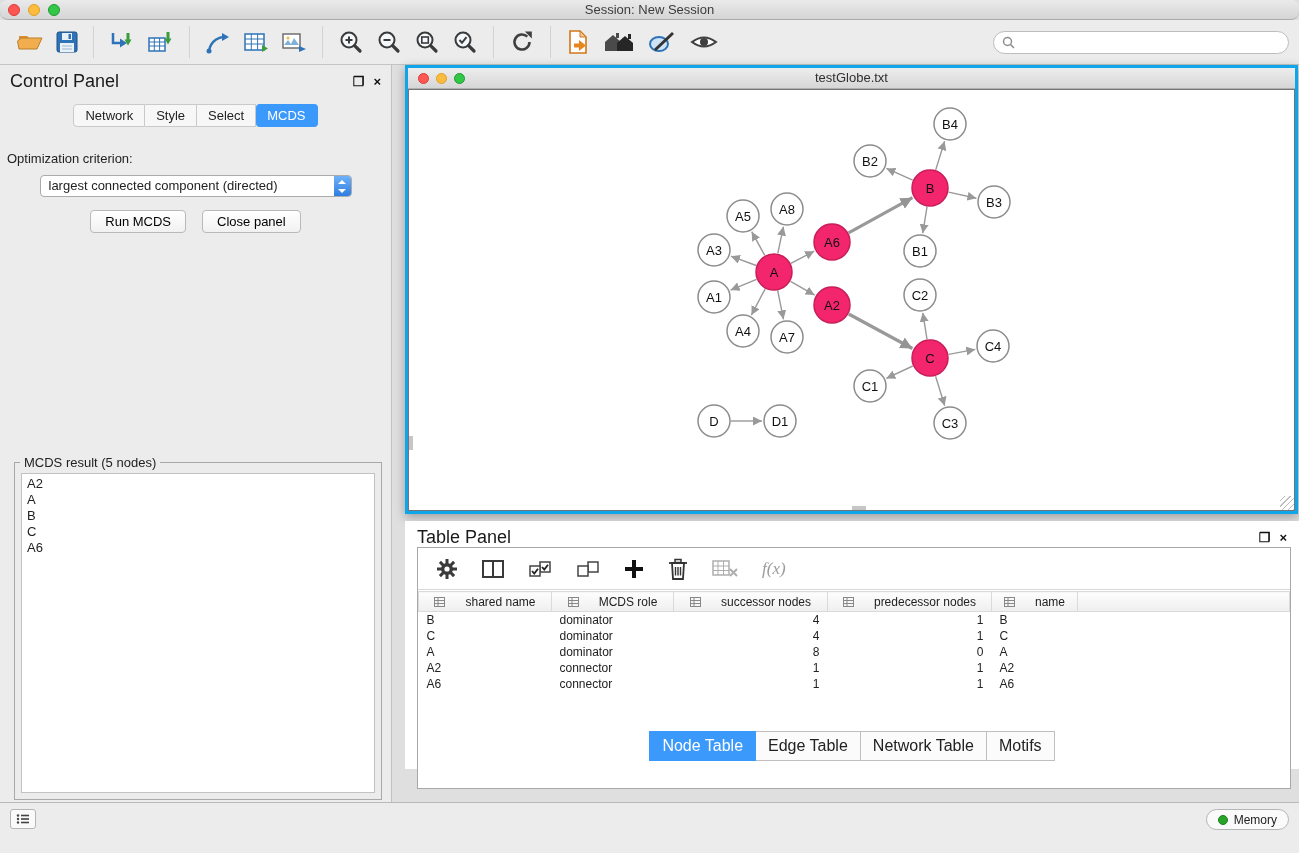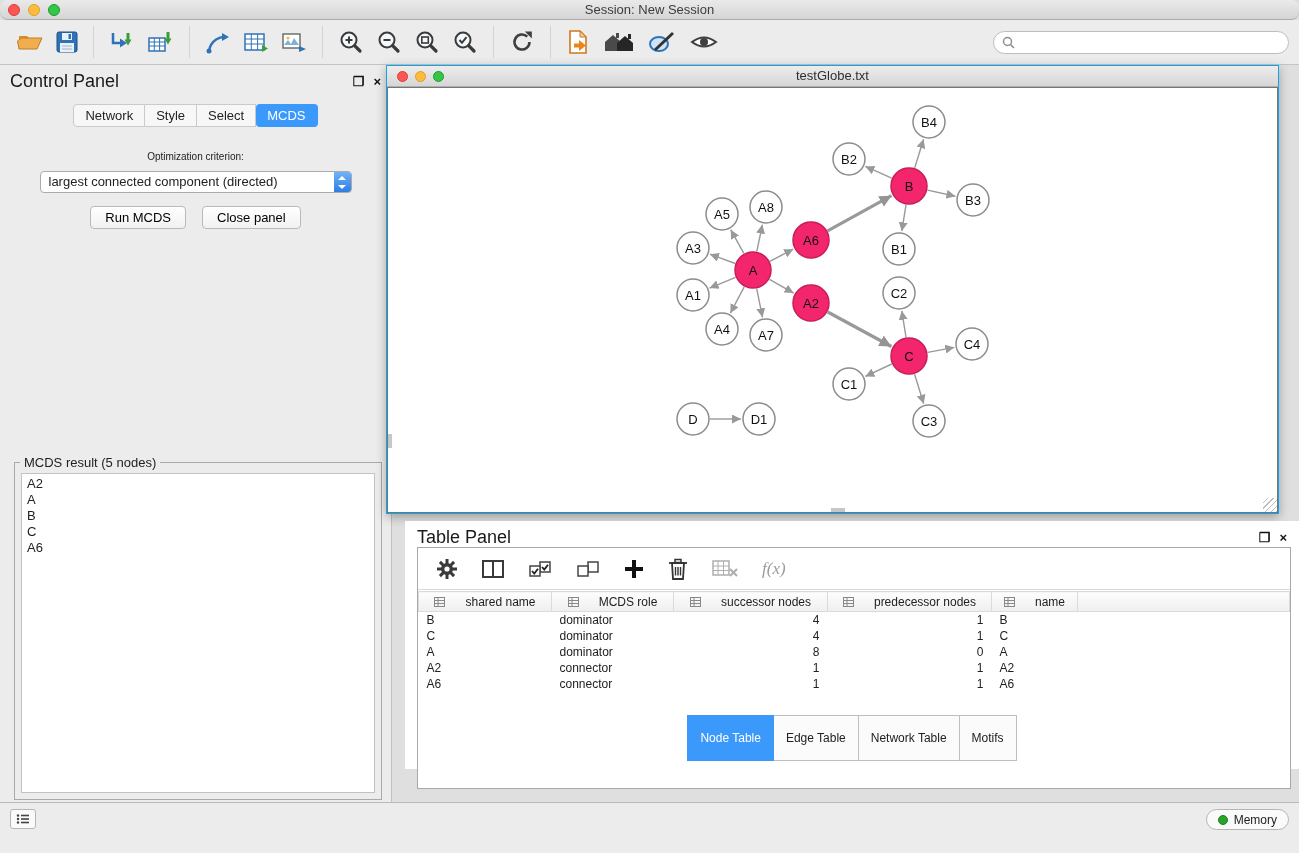--- a/index.html
+++ b/index.html
@@ -31,41 +31,41 @@
     background:#ECECEC; border-right:1px solid #C2C2C2; }
   .panel-head { display:flex; align-items:center; padding:6px 10px 0 10px; }
   .panel-head .ph-title { font-size:18px; color:#1a1a1a; }
   .ph-controls { margin-left:auto; display:flex; gap:9px; }
   .ph-ic { font-size:13px; font-weight:bold; color:#111; cursor:pointer; line-height:13px; }
   .cp-tabs { display:flex; justify-content:center; margin-top:12px; }
   .cp-tab { font-size:13px; padding:3px 11px; background:#F7F7F7; border:1px solid #CACACA; border-left:none; cursor:pointer; }
   .cp-tab:first-child { border-left:1px solid #CACACA; border-radius:4px 0 0 4px; }
   .cp-tab:last-child { border-radius:0 4px 4px 0; }
   .cp-tab.active { background:#3B99FC; border-color:#3B99FC; color:#fff; border-radius:4px; }
-  .opt-label { text-align:center; margin-top:24px; font-size:10px; }
+  .opt-label { text-align:left; margin-top:24px; font-size:13px;padding-left:7px; }
   .dropdown { position:relative; width:312px; height:22px; margin:9px auto 0 auto; background:#fff;
     border:1px solid #ABABAB; border-radius:4px; line-height:20px; padding-left:8px; font-size:13px; cursor:pointer; }
   .dropdown .stepper { position:absolute; right:0; top:0; bottom:0; width:17px;
     background:linear-gradient(#6FB2F9,#2E7DE0); border-radius:0 3px 3px 0; }
   .dropdown .stepper::before { content:""; position:absolute; left:4.5px; top:3.5px;
     border-left:4px solid transparent; border-right:4px solid transparent; border-bottom:4.5px solid #fff; }
   .dropdown .stepper::after { content:""; position:absolute; left:4.5px; bottom:3.5px;
     border-left:4px solid transparent; border-right:4px solid transparent; border-top:4.5px solid #fff; }
   .cp-buttons { display:flex; justify-content:center; gap:16px; margin-top:13px; }
   .cp-btn { font-size:13px; padding:3px 14px; background:linear-gradient(#FFFFFF,#F1F1F1);
     border:1px solid #B9B9B9; border-radius:4px; cursor:pointer; font-family:"Liberation Sans",sans-serif; }
   .result-box { position:absolute; left:14px; top:397px; width:368px; height:338px; border:1px solid #A9A9A9; }
   .result-box .legend { position:absolute; top:-8px; left:5px; background:#ECECEC; padding:0 4px; font-size:13px; }
   .mcds-list { position:absolute; left:6px; right:6px; top:10px; bottom:6px; background:#fff;
     border:1px solid #C2C2C2; padding:2px 5px; overflow:hidden; }
   .mcds-item { font-size:13px; line-height:16px; cursor:default; }
 
   
-  #network-window { position:absolute; left:386px; top:65px; width:893px; height:449px;
-    background:#14b8a6; border:1px solid #0ea5e9; box-shadow:0 3px 10px rgba(0,0,0,0.3); }
+  #network-window { position:absolute; left:405px; top:65px; width:893px; height:449px;
+    background:#14b8a6; border:3px solid #0ea5e9; box-shadow:0 3px 10px rgba(0,0,0,0.3); }
   .nw-titlebar { position:relative; height:21px; background:linear-gradient(#EDEDED,#D6D6D6); border-bottom:1px solid #AFAFAF; }
   .nw-titlebar .traffic { top:5px; left:10px; gap:7px; }
   .nw-titlebar .tl { width:11px; height:11px; }
   .nw-title { text-align:center; line-height:20px; font-size:13px; color:#2F2F2F; }
   .nw-canvas { position:absolute; left:0; top:21px; right:0; bottom:0; background:#fff; border:1px solid #757575; }
   .nw-canvas svg { display:block; }
   .nub-left { position:absolute; left:0; top:346px; width:4px; height:14px; background:#C6C6C6; }
   .nub-bottom { position:absolute; left:443px; bottom:0; width:14px; height:4px; background:#C6C6C6; }
   .resize-grip { position:absolute; right:0; bottom:0; width:14px; height:14px;
     background:repeating-linear-gradient(135deg, transparent 0 3px, #BDBDBD 3px 4px); }
@@ -77,21 +77,21 @@
   .tp-tool { background:transparent; border:none; cursor:pointer; display:flex; align-items:center; }
   .fx-label { font-family:"Liberation Serif", serif; font-style:italic; color:#9B9B9B; font-size:17px; }
   .tp-tablewrap { position:absolute; left:0; right:0; top:43px; bottom:0; overflow:hidden; }
   table.data { border-collapse:collapse; table-layout:fixed; width:100%; }
   table.data th { height:20px; background:linear-gradient(#FDFDFD,#EFEFEF); border:1px solid #DADADA;
     font-weight:normal; font-size:12px; color:#222; }
   table.data th .th-inner { display:flex; align-items:center; justify-content:center; gap:20px; }
   table.data td { font-size:12px; height:16px; padding:0 8px; white-space:nowrap; overflow:hidden; }
   td.num { text-align:right; padding-right:14px; }
   .tp-tabs { position:absolute; left:0; right:0; bottom:8px; display:flex; justify-content:center; }
-  .tp-tab { font-size:12px; padding:15px 12px; background:#FBFBFB; border:1px solid #BFBFBF; border-left:none; cursor:pointer; }
+  .tp-tab { font-size:16px; padding:5px 12px; background:#FBFBFB; border:1px solid #BFBFBF; border-left:none; cursor:pointer; }
   .tp-tab:first-child { border-left:1px solid #BFBFBF; }
   .tp-tab.active { background:#3B99FC; border-color:#3B99FC; color:#fff; }
 
   
   #statusbar { position:absolute; left:0; bottom:0; width:100%; height:51px; background:#ECECEC;
     border-top:1px solid #B9B9B9; }
   .sb-left { position:absolute; left:10px; top:6px; width:26px; height:20px; background:#FAFAFA;
     border:1px solid #B5B5B5; border-radius:3px; display:flex; align-items:center; justify-content:center; cursor:pointer; }
   .sb-memory { position:absolute; right:10px; top:6px; height:21px; background:#FAFAFA; border:1px solid #B5B5B5;
     border-radius:11px; display:flex; align-items:center; gap:6px; padding:0 11px; cursor:pointer; }

